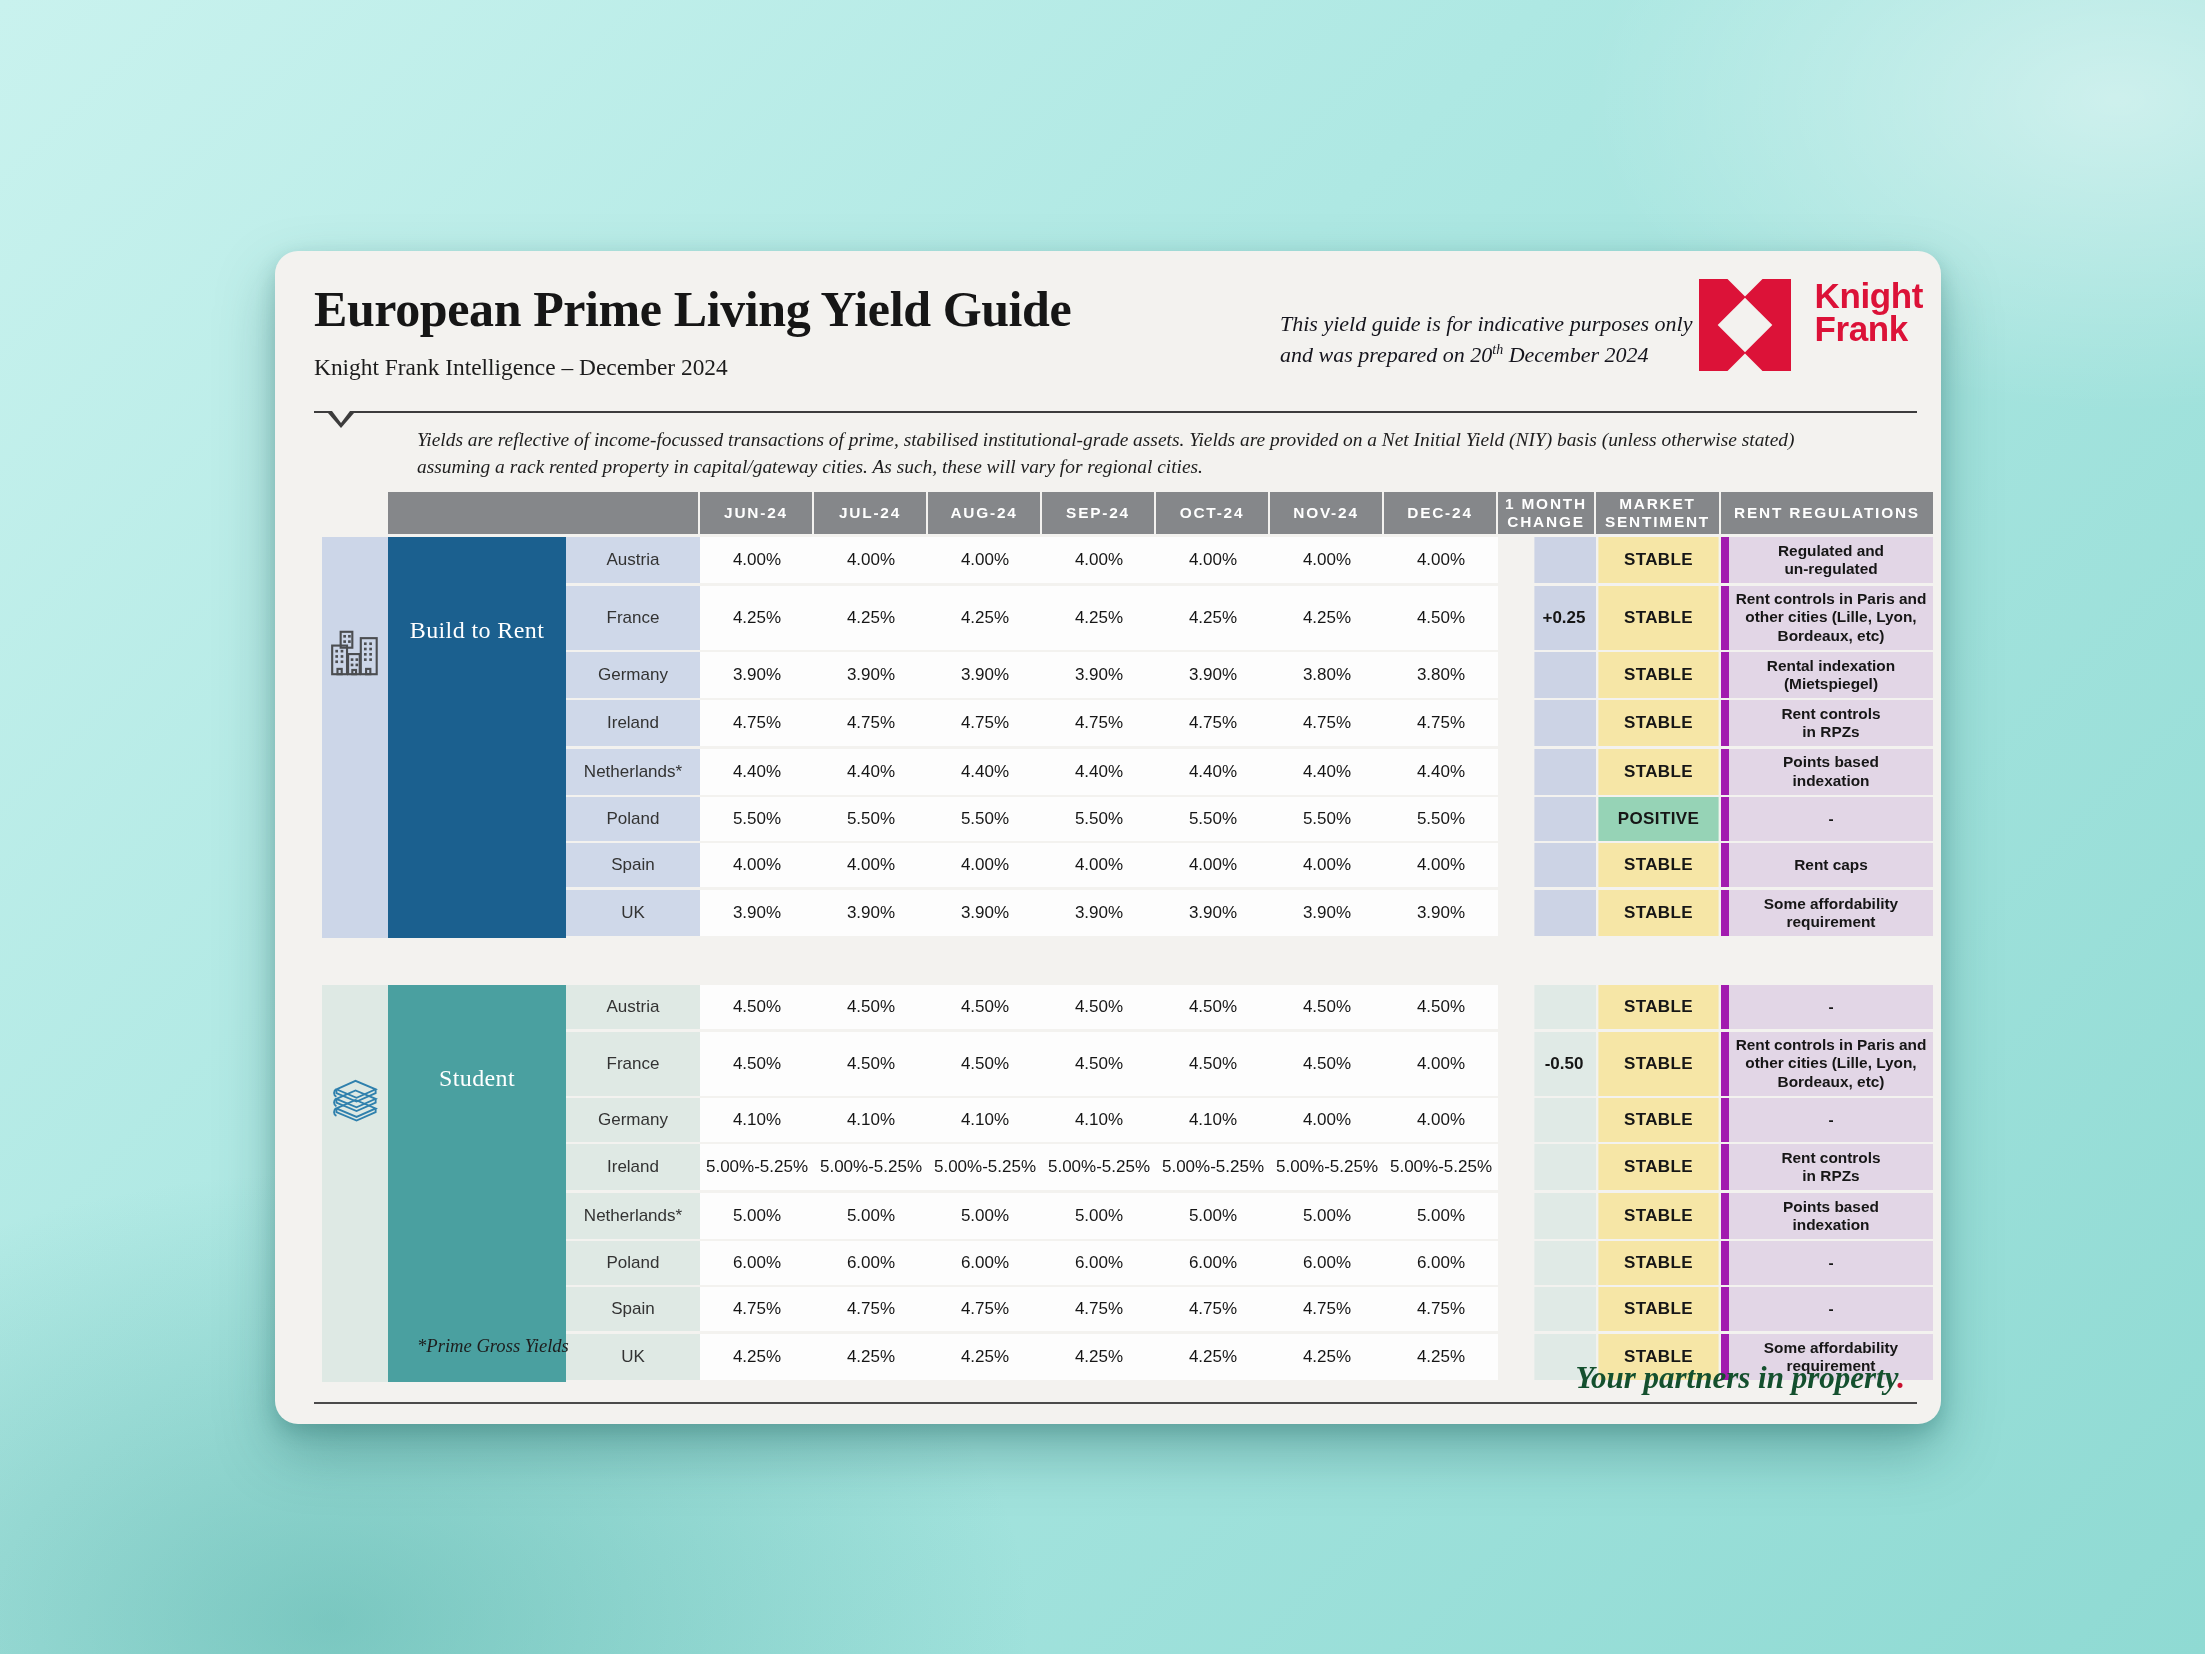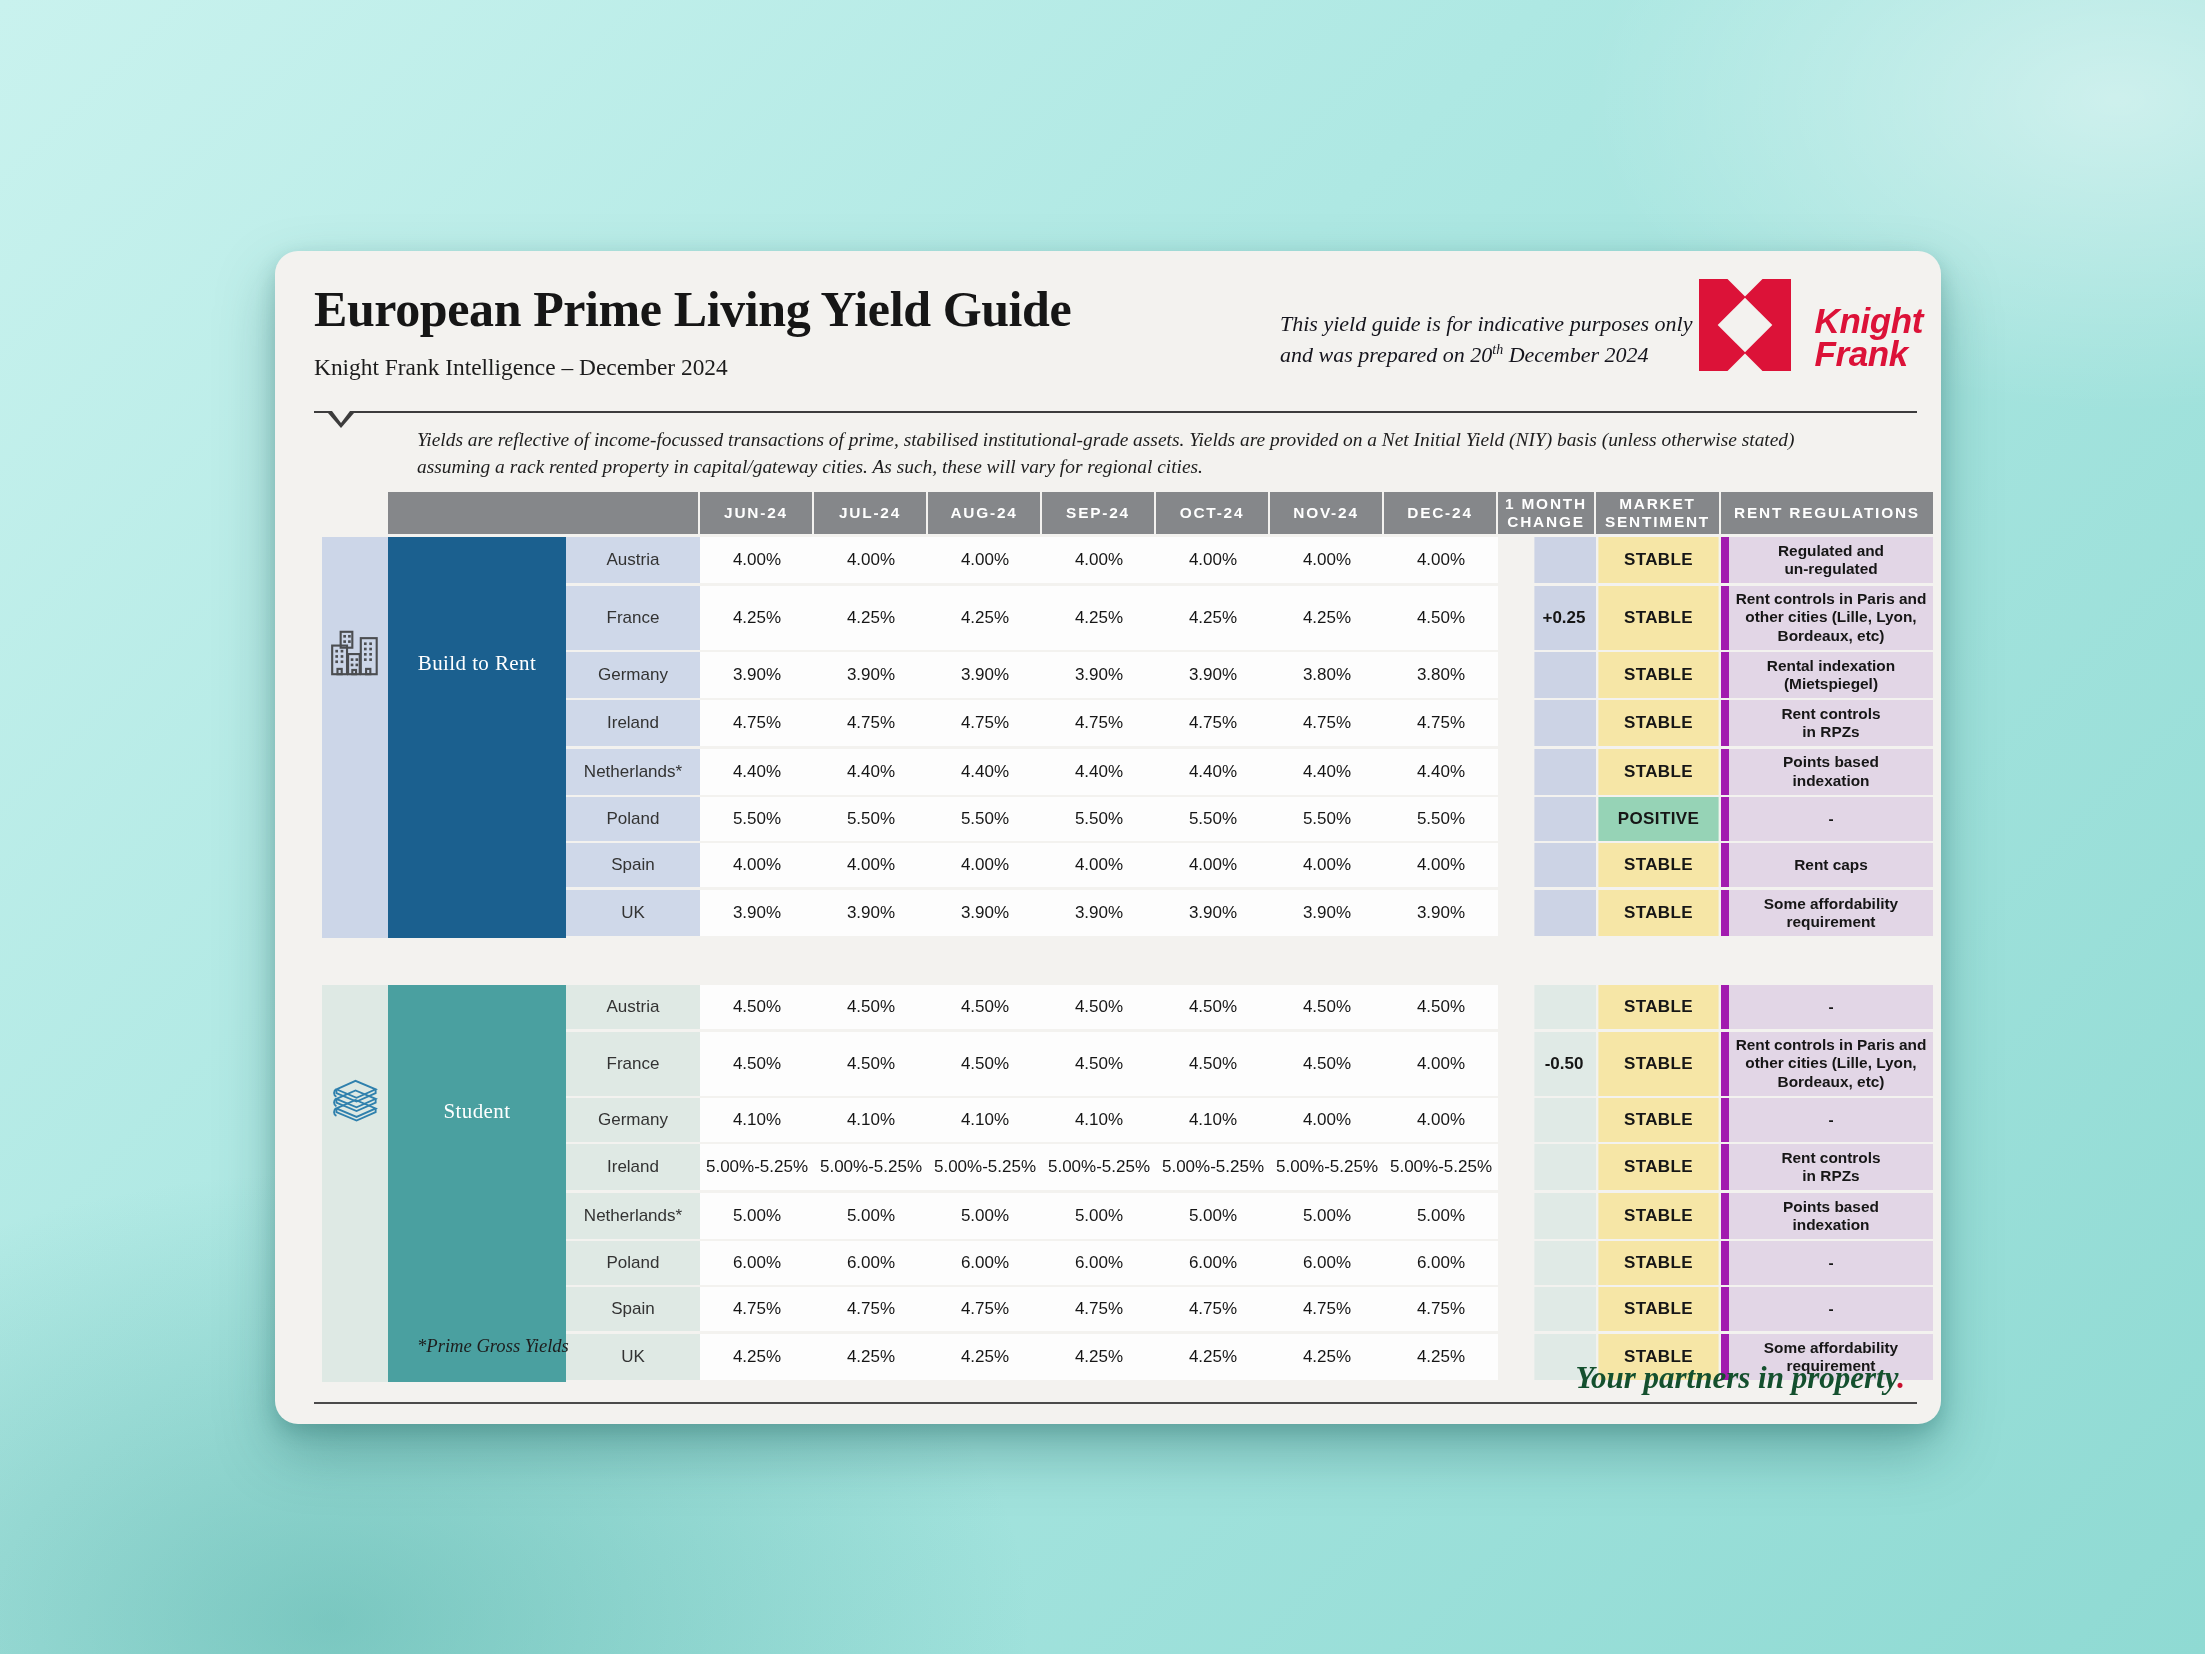--- a/index.html
+++ b/index.html
@@ -31,21 +31,21 @@
   .doc-subtitle {
     position:absolute; left:39px; top:103px;
     font-family:"Liberation Serif", serif; font-size:23.4px; font-weight:500; color:#1c1c1c;
   }
   .doc-note {
     position:absolute; left:1005px; top:57px; width:436px;
     font-family:"Liberation Serif", serif; font-style:italic;
     font-size:22px; line-height:1.42; color:#14141c;
   }
   .doc-note sup { font-size:14px; }
-  .logo { position:absolute; right:18px; top:27.5px; display:flex; align-items:flex-end; gap:24px;font-style:italic; }
+  .logo { position:absolute; right:18px; top:27.5px; display:flex; align-items:flex-start; gap:24px; }
   .logo-mark { width:92px; height:92px; }
   .logo-word {
     font-size:35px; font-weight:bold; line-height:.95; letter-spacing:-0.4px;
   }
   
   .rule-top { position:absolute; left:39px; right:24px; top:160px; height:1.6px; background:#3c3c3c; }
   .notch-dark {
     position:absolute; left:53px; top:162px; width:0; height:0;
     border-left:13px solid transparent; border-right:13px solid transparent;
     border-top:15.4px solid #3c3c3c;
@@ -71,22 +71,22 @@
     display:flex; align-items:center; justify-content:center; text-align:center;
     font-size:15.4px; font-weight:bold; letter-spacing:1.8px;
     border-right:2.4px solid #f3f2ef; white-space:pre-line; line-height:1.15;
   }
   .hcell:last-child { border-right:none; }
   .section { display:flex; margin-top:3.2px; }
   .section + .section { margin-top:47px; }
   .icon-col { width:66px; display:flex; align-items:flex-start; justify-content:center; padding-top:91px; }
   .icon-col svg { width:53px; height:50px; }
   .cat-col {
-    width:178px; display:flex; align-items:flex-start; justify-content:center; padding-top:114px;
-    font-family:"Liberation Serif", serif; font-size:21px; color:#fff; letter-spacing:0.4px;
+    width:178px; display:flex; align-items:flex-start; justify-content:center; padding-top:80px;
+    font-family:"Liberation Serif", serif; font-size:24px; color:#fff; letter-spacing:0.4px;
   }
   .rows { flex:1; }
   .trow {
     display:grid; margin-bottom:2.4px;
     grid-template-columns:134px repeat(7,114px) 98px 125px 212px;
     min-height:44px;
   }
   .cell {
     display:flex; align-items:center; justify-content:center; text-align:center;
     font-size:17px; color:#161616;

